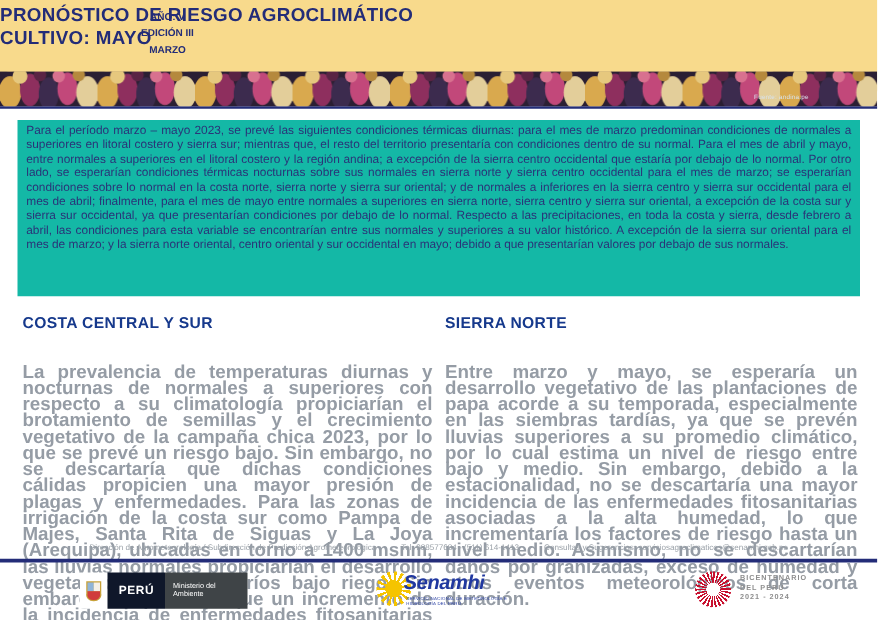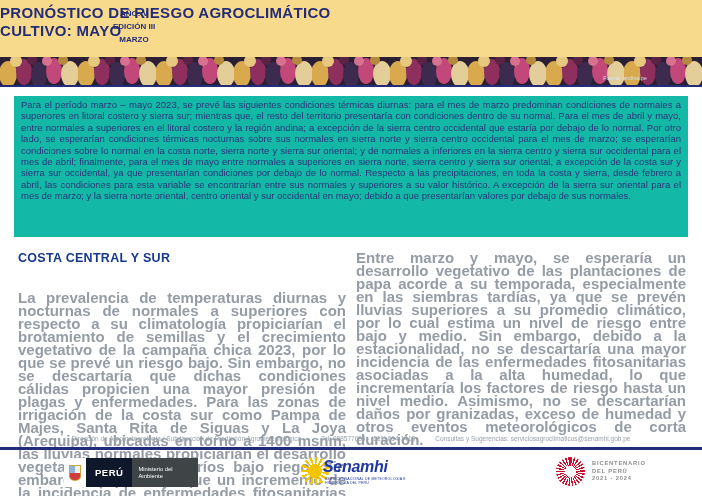--- a/index.html
+++ b/index.html
@@ -109,20 +109,21 @@
   <div class="summary-box">
     <p>Para el período marzo – mayo 2023, se prevé las siguientes condiciones térmicas diurnas: para el mes de marzo predominan condiciones de normales a superiores en litoral costero y sierra sur; mientras que, el resto del territorio presentaría con condiciones dentro de su normal. Para el mes de abril y mayo, entre normales a superiores en el litoral costero y la región andina; a excepción de la sierra centro occidental que estaría por debajo de lo normal. Por otro lado, se esperarían condiciones térmicas nocturnas sobre sus normales en sierra norte y sierra centro occidental para el mes de marzo; se esperarían condiciones sobre lo normal en la costa norte, sierra norte y sierra sur oriental; y de normales a inferiores en la sierra centro y sierra sur occidental para el mes de abril; finalmente, para el mes de mayo entre normales a superiores en sierra norte, sierra centro y sierra sur oriental, a excepción de la costa sur y sierra sur occidental, ya que presentarían condiciones por debajo de lo normal. Respecto a las precipitaciones, en toda la costa y sierra, desde febrero a abril, las condiciones para esta variable se encontrarían entre sus normales y superiores a su valor histórico. A excepción de la sierra sur oriental para el mes de marzo; y la sierra norte oriental, centro oriental y sur occidental en mayo; debido a que presentarían valores por debajo de sus normales.</p>
   </div>
 
   <div class="col col-left">
     <h2>COSTA CENTRAL Y SUR</h2>
     <p>La prevalencia de temperaturas diurnas y nocturnas de normales a superiores con respecto a su climatología propiciarían el brotamiento de semillas y el crecimiento vegetativo de la campaña chica 2023, por lo que se prevé un riesgo bajo. Sin embargo, no se descartaría que dichas condiciones cálidas propicien una mayor presión de plagas y enfermedades. Para las zonas de irrigación de la costa sur como Pampa de Majes, Santa Rita de Siguas y La Joya (Arequipa), ubicadas en torno a 1400 msnm, las lluvias normales propiciarían el desarrollo vegetativo de los sembríos bajo riego. Sin embargo, es probable que un incremento de la incidencia de enfermedades fitosanitarias asociadas a la alta humedad.</p>
   </div>
 
   <div class="col col-right">
+    <h2>SIERRA NORTE</h2>
     <p>Entre marzo y mayo, se esperaría un desarrollo vegetativo de las plantaciones de papa acorde a su temporada, especialmente en las siembras tardías, ya que se prevén lluvias superiores a su promedio climático, por lo cual estima un nivel de riesgo entre bajo y medio. Sin embargo, debido a la estacionalidad, no se descartaría una mayor incidencia de las enfermedades fitosanitarias asociadas a la alta humedad, lo que incrementaría los factores de riesgo hasta un nivel medio. Asimismo, no se descartarían daños por granizadas, exceso de humedad y otros eventos meteorológicos de corta duración.</p>
   </div>
 
   <div class="contact">
     <span>Dirección de Agrometeorología / Subdirección de Predicción Agrometeorológica</span>
     <span>Tel: 988577684 - (511) 614-1413</span>
     <span>Consultas y Sugerencias: serviciosagroclimaticos@senamhi.gob.pe</span>
   </div>
   <div class="footer-rule"></div>
 

